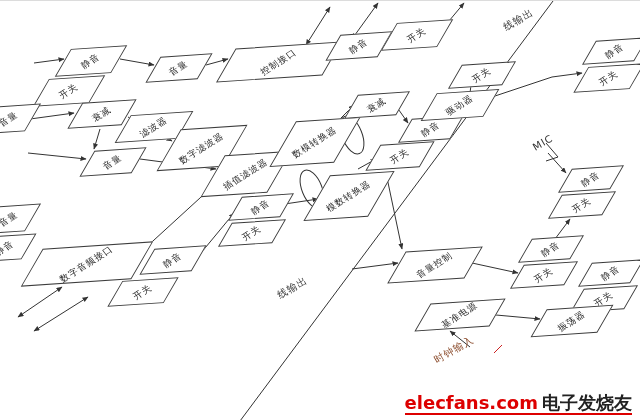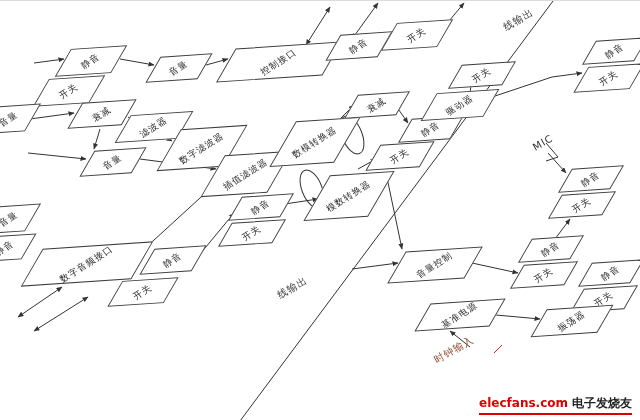--- a/index.html
+++ b/index.html
@@ -19,21 +19,21 @@
   .box-label {
     transform: skewX(33deg) rotate(-30deg);
     font-size:9px; color:#1e1e1e; white-space:nowrap; letter-spacing:1px;
   }
   .flabel {
     position:absolute; font-size:10px; color:#333; white-space:nowrap;
     transform: rotate(-30deg); letter-spacing:1px;
   }
   .watermark {
     position:absolute; right:8px; bottom:6px; text-align:right;
-    font-weight:bold; font-size:12px; line-height:18px;
+    font-weight:bold; font-size:18px; line-height:18px;
   }
   .watermark .brand { color:#dd0000; }
   .watermark .suffix { color:#dd0000; }
   .watermark .site { color:#222222; margin-left:4px; }
   .watermark .underline { height:2px; background:#dd0000; margin-top:1px; }
 </style>
 </head>
 <body>
 
 <div class="screen">

